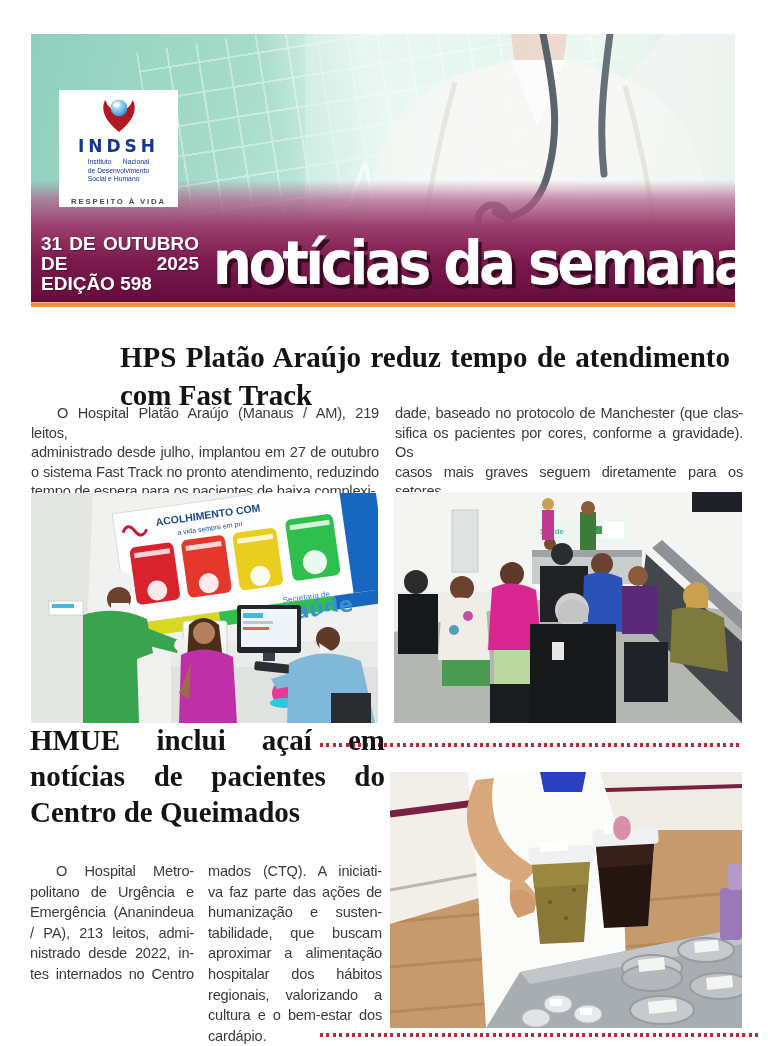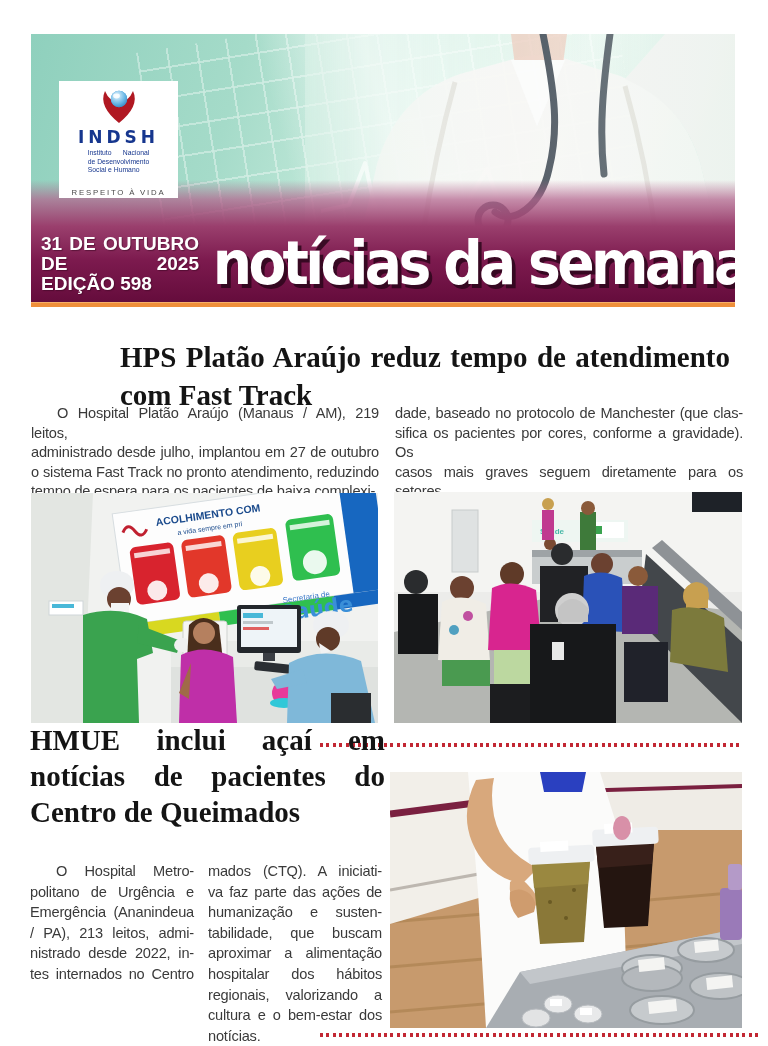--- a/index.html
+++ b/index.html
@@ -28,26 +28,26 @@
 
   .purple-band {
     position:absolute; left:0; right:0; bottom:5px; height:122px;
     background:linear-gradient(180deg,
       rgba(178,98,140,0) 0%, rgba(178,98,140,.72) 16%,
       #9a3f6d 38%, #7c1a4e 66%, #650c3c 100%);
   }
   .orange-strip { position:absolute; left:0; right:0; bottom:0; height:5px; background:#ef8f3a; border-top:1px solid #f6b06a; }
 
   .logo-box {
-    position:absolute; left:28px; top:47px; width:119px; height:117px; background:#ffffff;
+    position:absolute; left:28px; top:56px; width:119px; height:117px; background:#ffffff;
     display:flex; flex-direction:column; align-items:center; padding-top:7px;
   }
   .logo-name { font-family:"DejaVu Sans", sans-serif; font-weight:bold; color:#16368e; font-size:17px; letter-spacing:4px; margin-top:1px; }
   .logo-sub { color:#16368e; font-size:6.8px; line-height:8.5px; text-align:center; margin-top:2px; }
-  .logo-tagline { color:#4a4a4a; font-weight:normal; font-size:7.8px; letter-spacing:1.8px; margin-top:13px; }
+  .logo-tagline { color:#4a4a4a; font-weight:bold; font-size:7.8px; letter-spacing:1.8px; margin-top:13px; }
 
   .date-box {
     position:absolute; left:10px; top:200px; width:158px; text-align:center;
     color:#ffffff; font-weight:bold; font-size:19px; line-height:20px;
     text-shadow:1px 1px 1px rgba(60,8,35,.55);
   }
   .masthead-title {
     position:absolute; left:160px; right:0; bottom:3px; height:78px;
     text-align:center; color:#ffffff;
     font-family:"DejaVu Sans", sans-serif; font-weight:bold;
@@ -321,21 +321,21 @@
       </div>
     <div class="bodycol a2-col2">
         <div class="jline">mados (CTQ). A iniciati-</div>
         <div class="jline">va faz parte das ações de</div>
         <div class="jline">humanização e susten-</div>
         <div class="jline">tabilidade, que buscam</div>
         <div class="jline">aproximar a alimentação</div>
         <div class="jline">hospitalar dos hábitos</div>
         <div class="jline">regionais, valorizando a</div>
         <div class="jline">cultura e o bem-estar dos</div>
-        <div class="jline last">notícias.</div>
+        <div class="jline last">cardápio.</div>
       </div>
   </div>
 
   <div class="photo photo-acai">
     <svg width="352" height="256" viewBox="0 0 352 256">
       <rect width="352" height="256" fill="#c79a6d"></rect>
       <g stroke="#b08655" stroke-width="3" opacity="0.8">
         <line x1="0" y1="150" x2="352" y2="120"></line>
         <line x1="0" y1="195" x2="352" y2="165"></line>
         <line x1="0" y1="240" x2="352" y2="210"></line>

